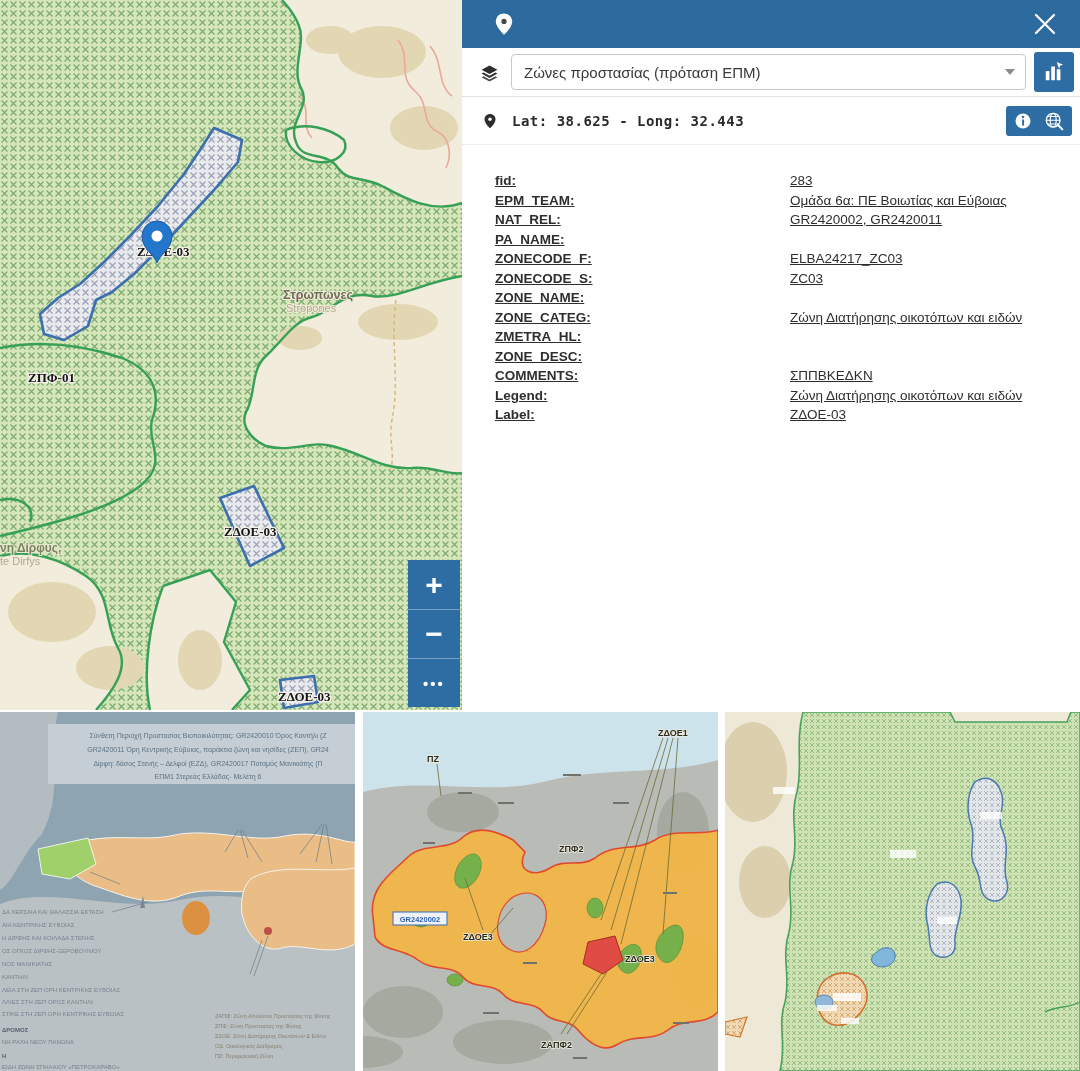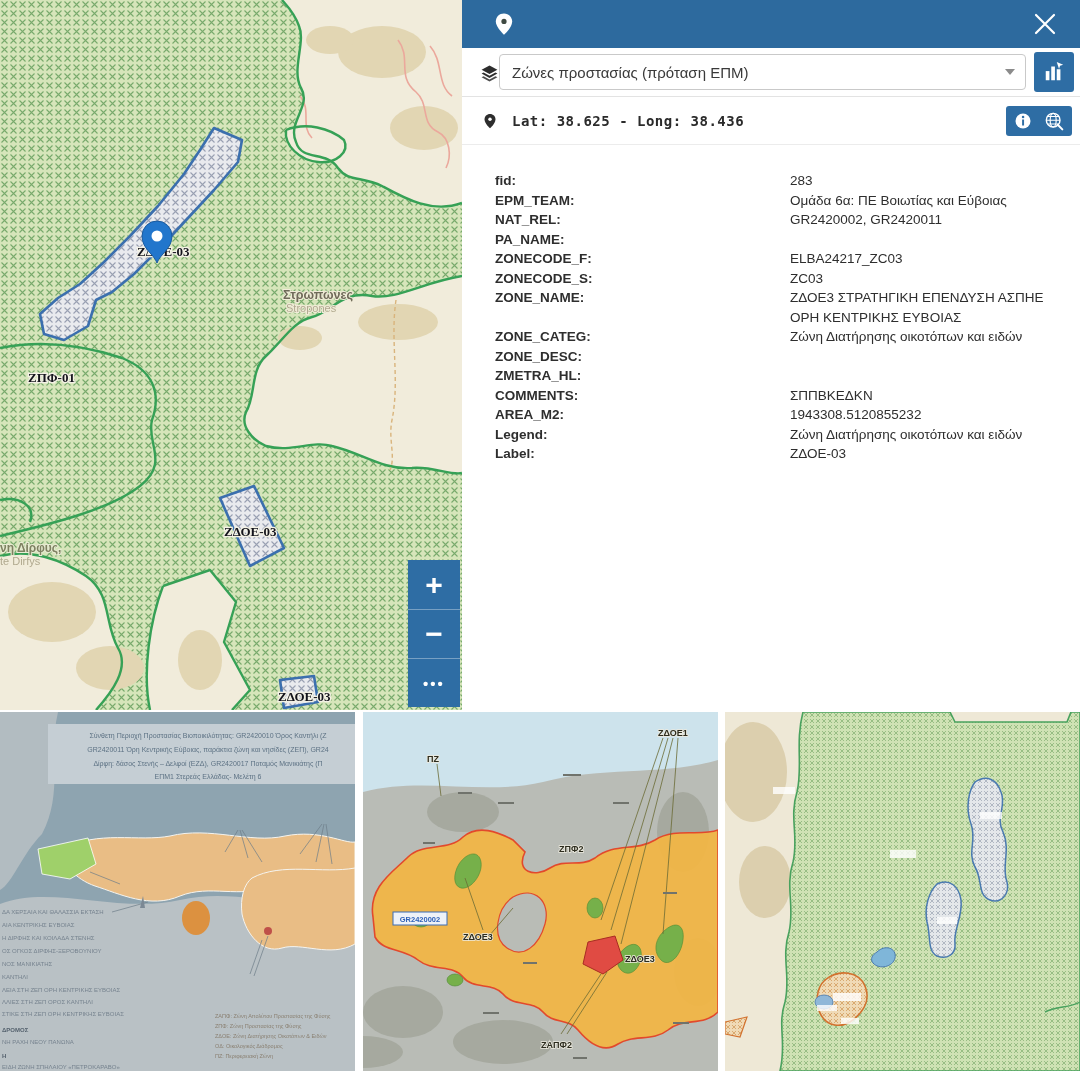--- a/index.html
+++ b/index.html
@@ -22,32 +22,32 @@
                paint-order:stroke; stroke:#f4f2e6; stroke-width:2.5px; }
   .place-gr { font-size:12.5px; font-weight:bold; fill:#6e6a58; paint-order:stroke; stroke:#f1ecd9; stroke-width:2px; }
   .place-en { font-size:11px; fill:#b0a98f; paint-order:stroke; stroke:#f1ecd9; stroke-width:2px; }
   .place-gr2 { font-size:12px; font-weight:bold; fill:#7d8160; paint-order:stroke; stroke:#e9ecd4; stroke-width:2px; }
 
   
   #info-panel { position:absolute; left:462px; top:0; width:618px; height:710px; background:#fff; }
   .ip-header { height:48px; background:#2d6a9e; display:flex; align-items:center; padding:0 20px 0 30px; }
   .ip-header .spacer { flex:1; }
   .row-select { height:49px; display:flex; align-items:center; padding:0 6px 0 18px; border-bottom:1px solid #e3e3e3; background:#fff; }
-  .sel-box { flex:1; height:36px; border:1px solid #c9c9c9; border-radius:4px;
+  .sel-box { flex:1; height:36px; margin-left:12px; border:1px solid #c9c9c9; border-radius:4px;
              display:flex; align-items:center; padding:0 10px 0 12px; font-size:15px; color:#3a3a3a; cursor:pointer; background:#fff; }
   .sel-box .sel-text { flex:1; white-space:nowrap; overflow:hidden; }
   .caret { width:0; height:0; border-left:5px solid transparent; border-right:5px solid transparent; border-top:6px solid #8b8b8b; }
   .chart-btn { width:40px; height:40px; margin-left:8px; background:#2e6da4; border-radius:3px;
                display:flex; align-items:center; justify-content:center; cursor:pointer; }
   .row-coords { height:48px; display:flex; align-items:center; padding:0 8px 0 20px; border-bottom:1px solid #ececec; background:#fff; }
   .coords-text { margin-left:14px; font-family:"DejaVu Sans Mono", monospace; font-weight:bold; font-size:14px; color:#2b2b2b; letter-spacing:.5px; }
   .coords-actions { margin-left:auto; background:#2e6da4; border-radius:3px; height:30px; display:flex; align-items:center; padding:0 8px; gap:12px; }
 
   .attrs { padding:26px 10px 0 33px; }
-  .attr-row { display:flex; font-size:13.5px; line-height:19.5px; color:#2e2e2e; }
+  .attr-row { display:flex; font-size:13.5px; line-height:19.5px; color:#2e2e2e;text-decoration:underline; }
   .attr-label { width:295px; font-weight:bold; flex:0 0 295px; }
   .attr-value { width:258px; }
 
   
   .thumb { position:absolute; top:712px; height:359px; overflow:hidden; cursor:pointer; }
   #thumb1 { left:0;   width:355px; }
   #thumb2 { left:363px; width:355px; }
   #thumb3 { left:725px; width:355px; }
 
   .t1-title { font-size:7px; fill:#5d7284; text-anchor:middle; }
@@ -175,21 +175,21 @@
           <path d="M15,1 L22,4 L18.6,5.2 L17.5,8.6 Z" fill="#fff"></path>
         </svg>
       </div>
     </div>
 
     <div class="row-coords">
       <svg width="16" height="18" viewBox="0 0 24 24">
         <path d="M12,1.5 C7.2,1.5 3.8,5 3.8,9.6 C3.8,15.6 12,22.8 12,22.8 S20.2,15.6 20.2,9.6 C20.2,5 16.8,1.5 12,1.5 Z" fill="#2d2d2d"></path>
         <circle cx="12" cy="9.4" r="2.6" fill="#ffffff"></circle>
       </svg>
-      <span class="coords-text">Lat: 38.625 - Long: 38.436</span>
+      <span class="coords-text">Lat: 38.625 - Long: 32.443</span>
       <div class="coords-actions">
         <svg width="18" height="18" viewBox="0 0 24 24" style="cursor:pointer">
           <circle cx="12" cy="12" r="10" fill="#ffffff"></circle>
           <rect x="10.8" y="10" width="2.6" height="8" fill="#2e6da4"></rect>
           <circle cx="12.1" cy="6.6" r="1.7" fill="#2e6da4"></circle>
         </svg>
         <svg width="20" height="20" viewBox="0 0 24 24" style="cursor:pointer">
           <circle cx="11" cy="11" r="8.2" fill="none" stroke="#ffffff" stroke-width="1.7"></circle>
           <ellipse cx="11" cy="11" rx="3.6" ry="8.2" fill="none" stroke="#ffffff" stroke-width="1.4"></ellipse>
           <path d="M2.8,11 L19.2,11 M4,6.5 L18,6.5 M4,15.5 L18,15.5" stroke="#ffffff" stroke-width="1.3"></path>
@@ -217,41 +217,36 @@
       <div class="attr-row">
           <div class="attr-label">ZONECODE_F:</div>
           <div class="attr-value">ELBA24217_ZC03</div>
         </div>
       <div class="attr-row">
           <div class="attr-label">ZONECODE_S:</div>
           <div class="attr-value">ZC03</div>
         </div>
       <div class="attr-row">
           <div class="attr-label">ZONE_NAME:</div>
-          <div class="attr-value">ΖΔΟΕ3 ΣΤΡΑΤΗΓΙΚΗ ΕΠΕΝΔΥΣΗ ΑΣΠΗΕ ΟΡΗ ΚΕΝΤΡΙΚΗΣ ΕΥΒΟΙΑΣ</div>
         </div>
       <div class="attr-row">
           <div class="attr-label">ZONE_CATEG:</div>
           <div class="attr-value">Ζώνη Διατήρησης οικοτόπων και ειδών</div>
         </div>
       <div class="attr-row">
+          <div class="attr-label">ZMETRA_HL:</div>
+          <div class="attr-value"></div>
+        </div>
+      <div class="attr-row">
           <div class="attr-label">ZONE_DESC:</div>
           <div class="attr-value"></div>
         </div>
       <div class="attr-row">
-          <div class="attr-label">ZMETRA_HL:</div>
-          <div class="attr-value"></div>
-        </div>
-      <div class="attr-row">
           <div class="attr-label">COMMENTS:</div>
           <div class="attr-value">ΣΠΠΒΚΕΔΚΝ</div>
-        </div>
-      <div class="attr-row">
-          <div class="attr-label">AREA_M2:</div>
-          <div class="attr-value">1943308.5120855232</div>
         </div>
       <div class="attr-row">
           <div class="attr-label">Legend:</div>
           <div class="attr-value">Ζώνη Διατήρησης οικοτόπων και ειδών</div>
         </div>
       <div class="attr-row">
           <div class="attr-label">Label:</div>
           <div class="attr-value">ΖΔΟΕ-03</div>
         </div>
     </div>

